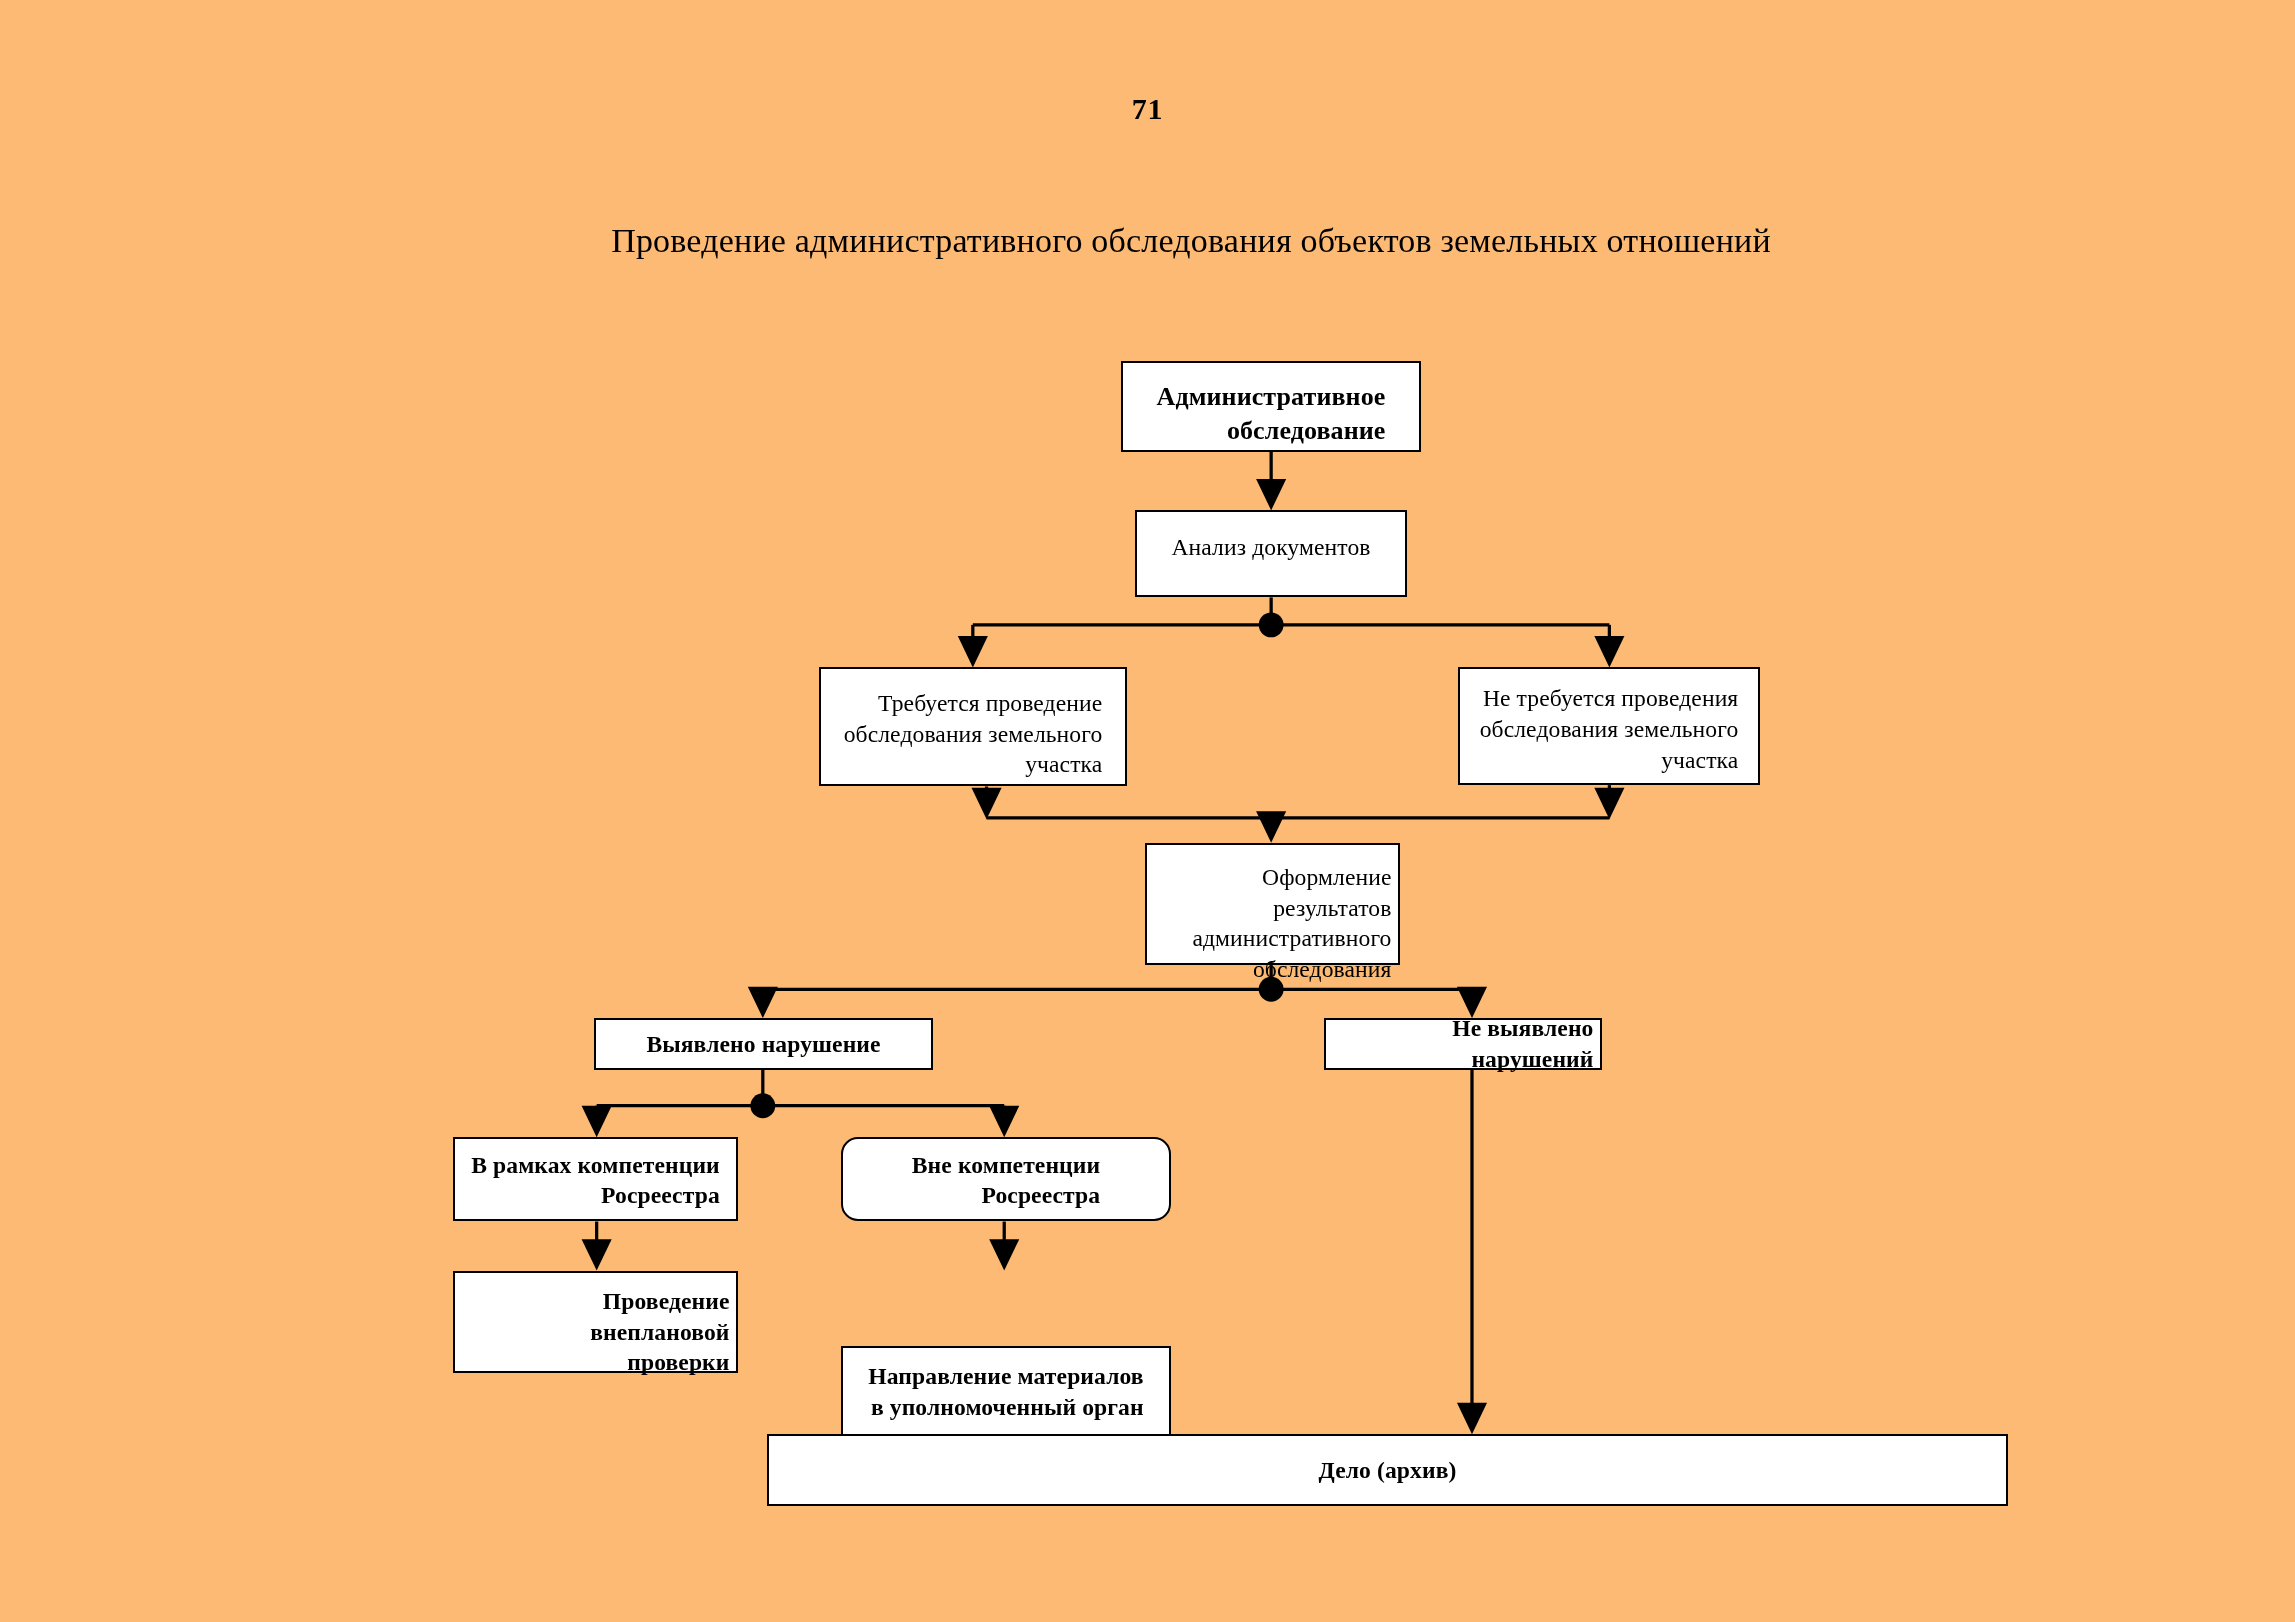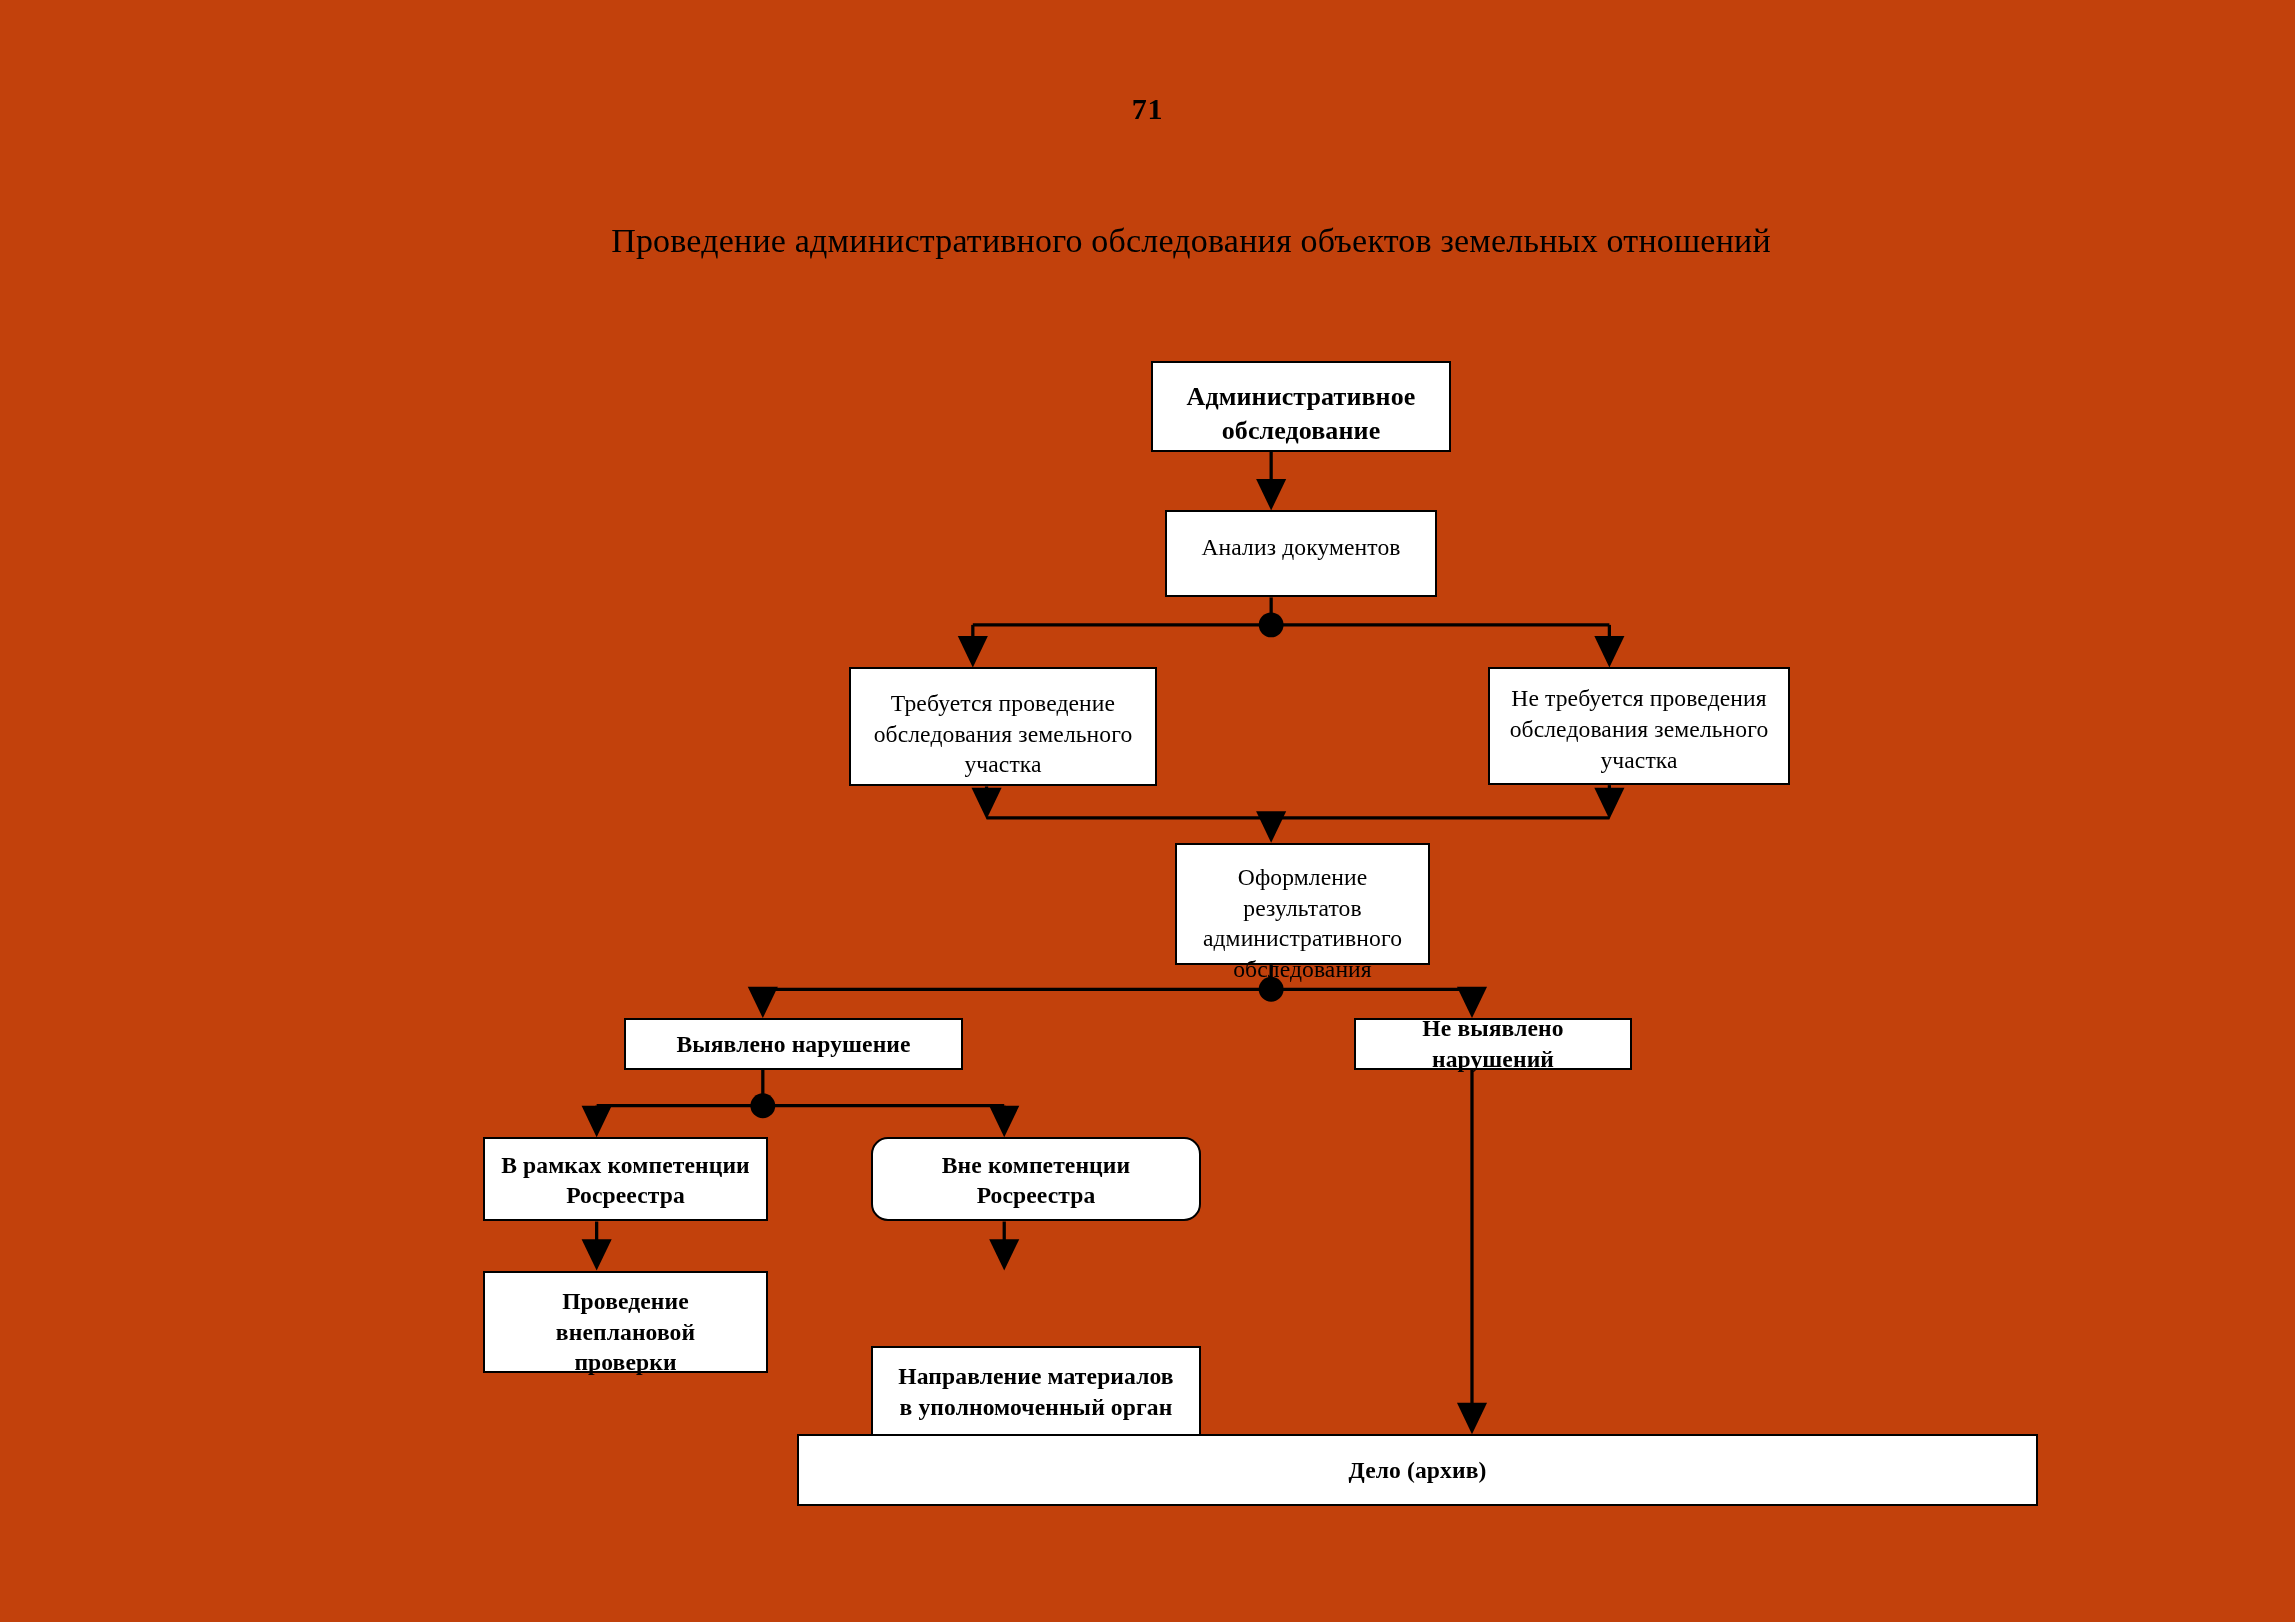--- a/index.html
+++ b/index.html
@@ -4,21 +4,21 @@
 <style>
   html, body {
     margin: 0;
     padding: 0;
     background: #ffffff;
   }
   #page {
     position: relative;
     width: 2295px;
     height: 1622px;
-    background: #c2410c;
+    background: #fdba74;
     font-family: "Liberation Serif", "DejaVu Serif", serif;
     color: #000000;
     overflow: hidden;
   }
   #page-number {
     position: absolute;
     left: 0;
     top: 92px;
     width: 2295px;
     text-align: center;
@@ -37,28 +37,27 @@
     letter-spacing: 0.2px;
   }
   .node {
     position: absolute;
     box-sizing: border-box;
     border: 2.6px solid #000000;
     background: #ffffff;
     display: flex;
     align-items: flex-start;
     justify-content: center;
-    text-align: center;
+    text-align: right;
     font-size: 23.6px;
     line-height: 1.30;
     padding-top: 11.8px;
     padding-left: 6.5px;
     padding-right: 6.5px;
     letter-spacing: 0.1px;
-    margin-left: 30px;
   }
   .node.bold { font-weight: bold; }
   .node.mid { align-items: center; padding-top: 0; }
 
   svg#wires {
     position: absolute;
     left: 0;
     top: 0;
     width: 2295px;
     height: 1622px;

